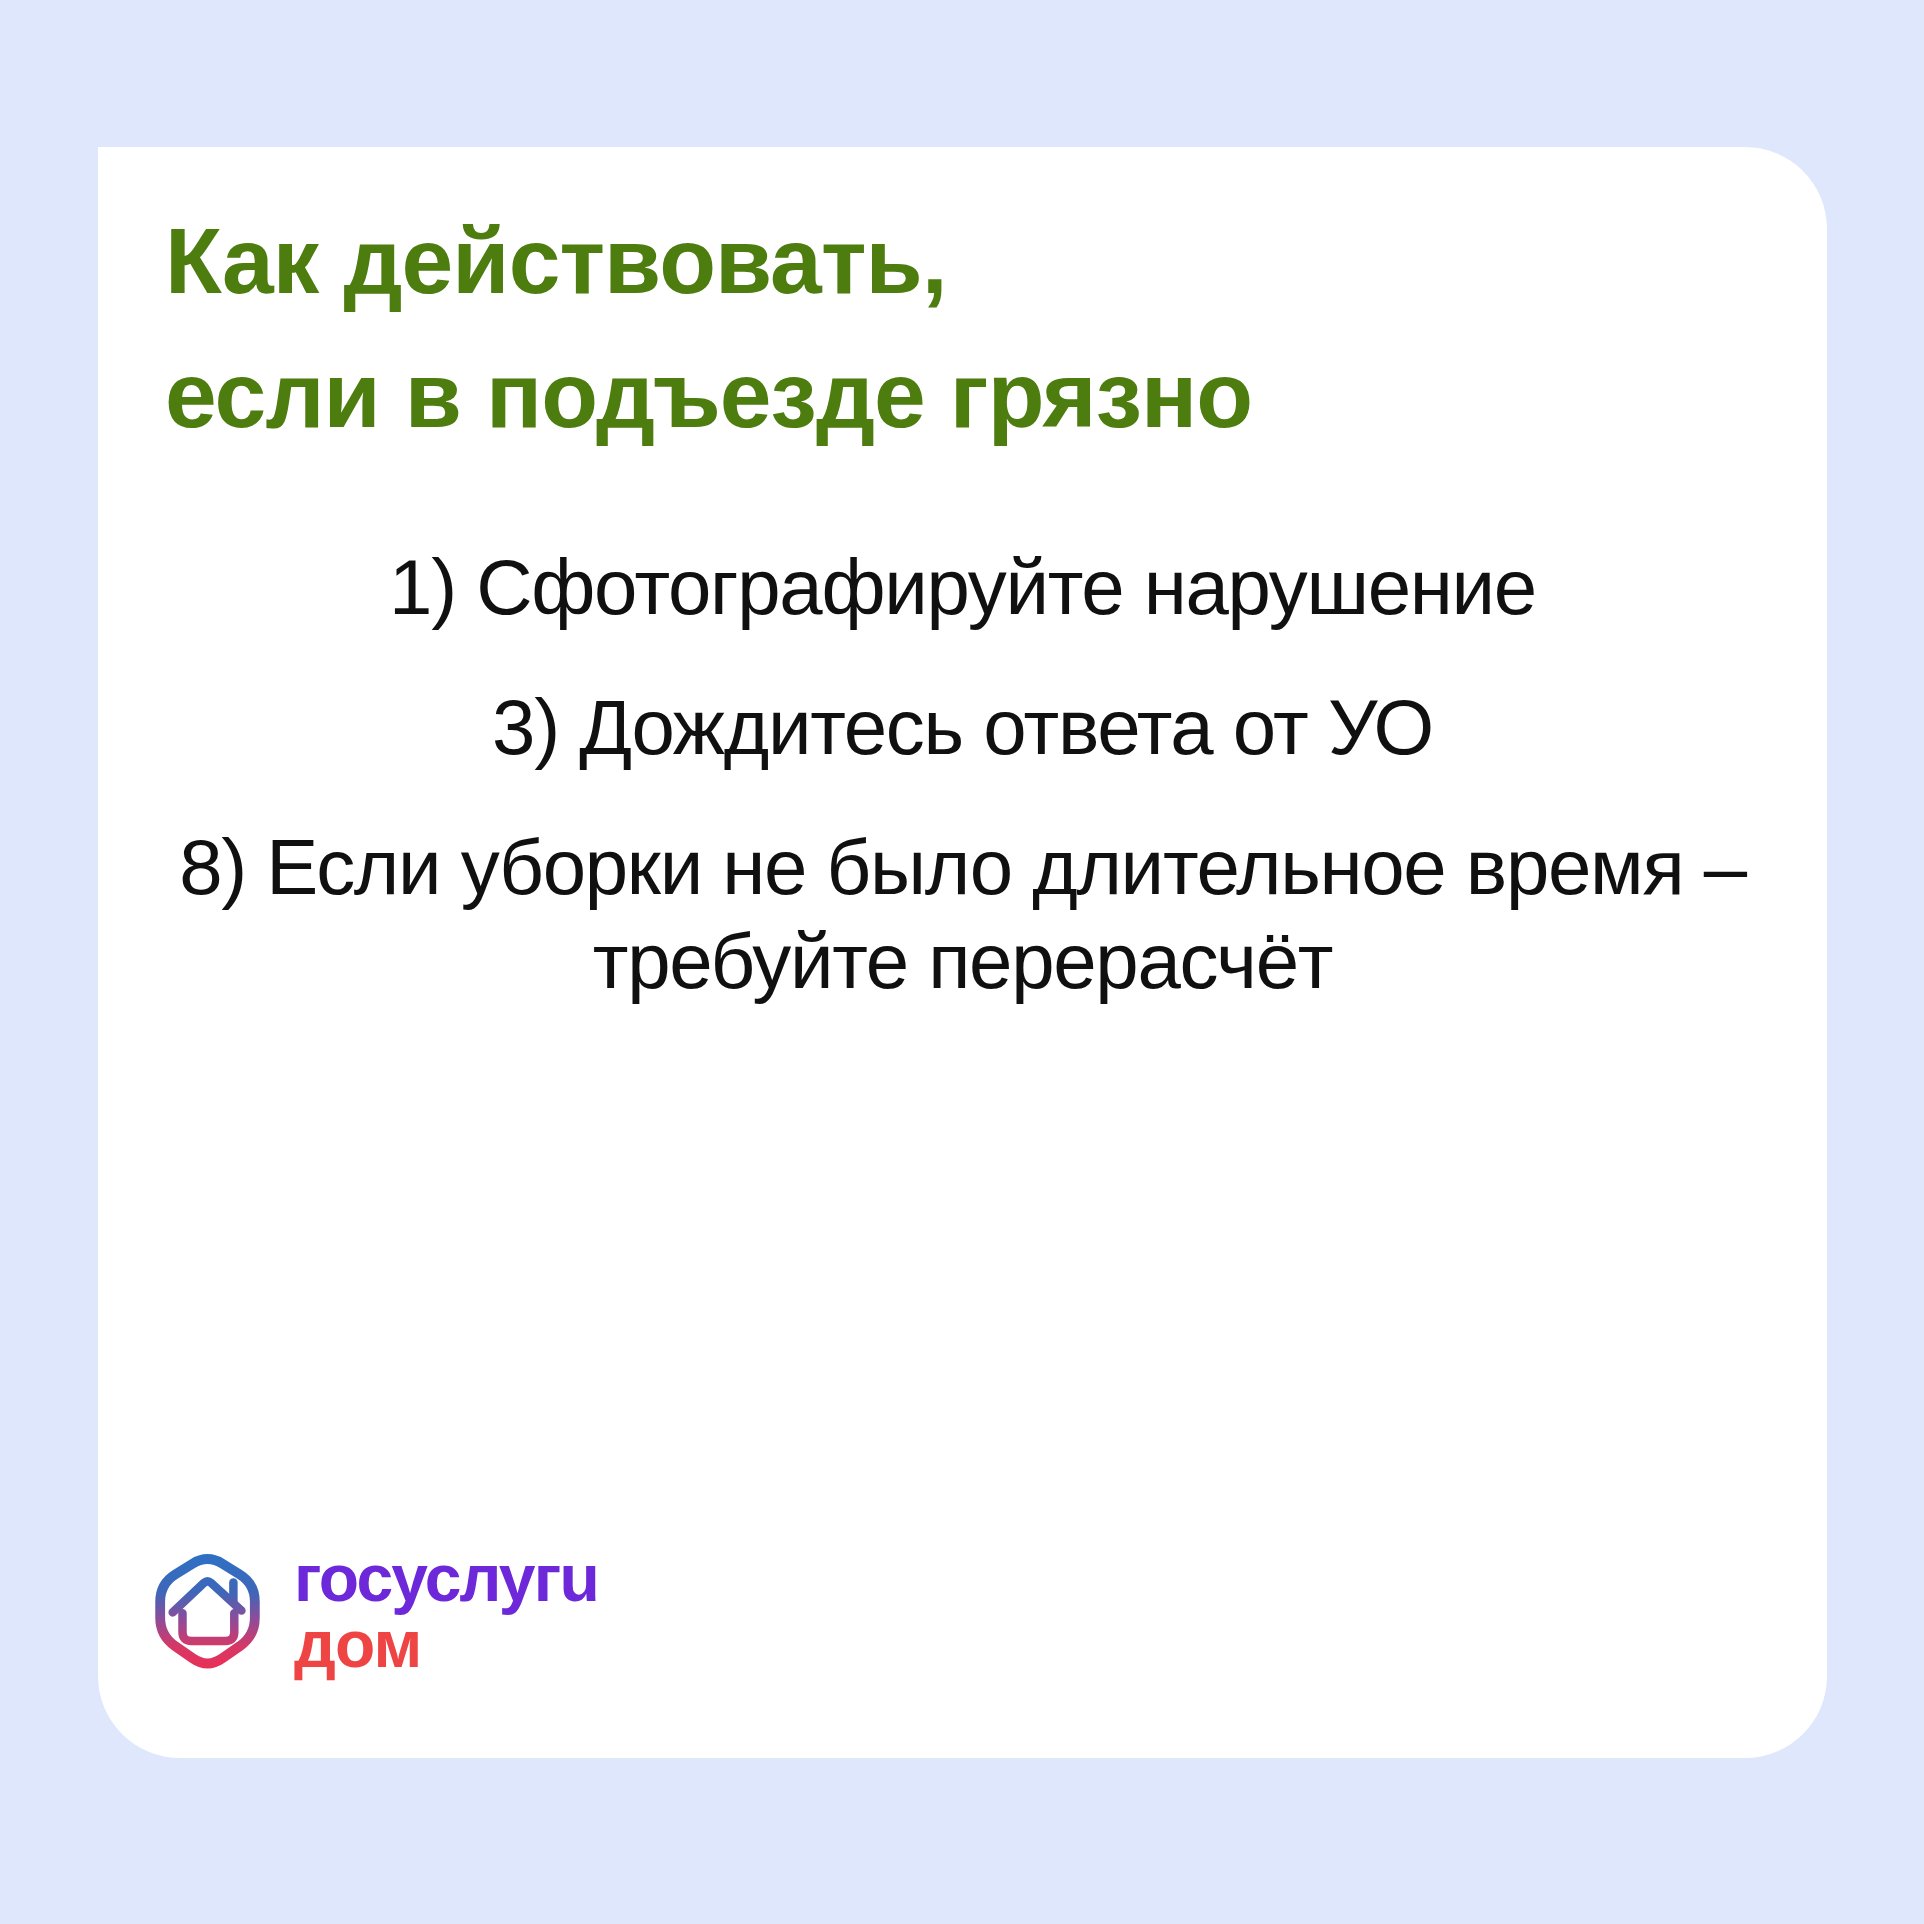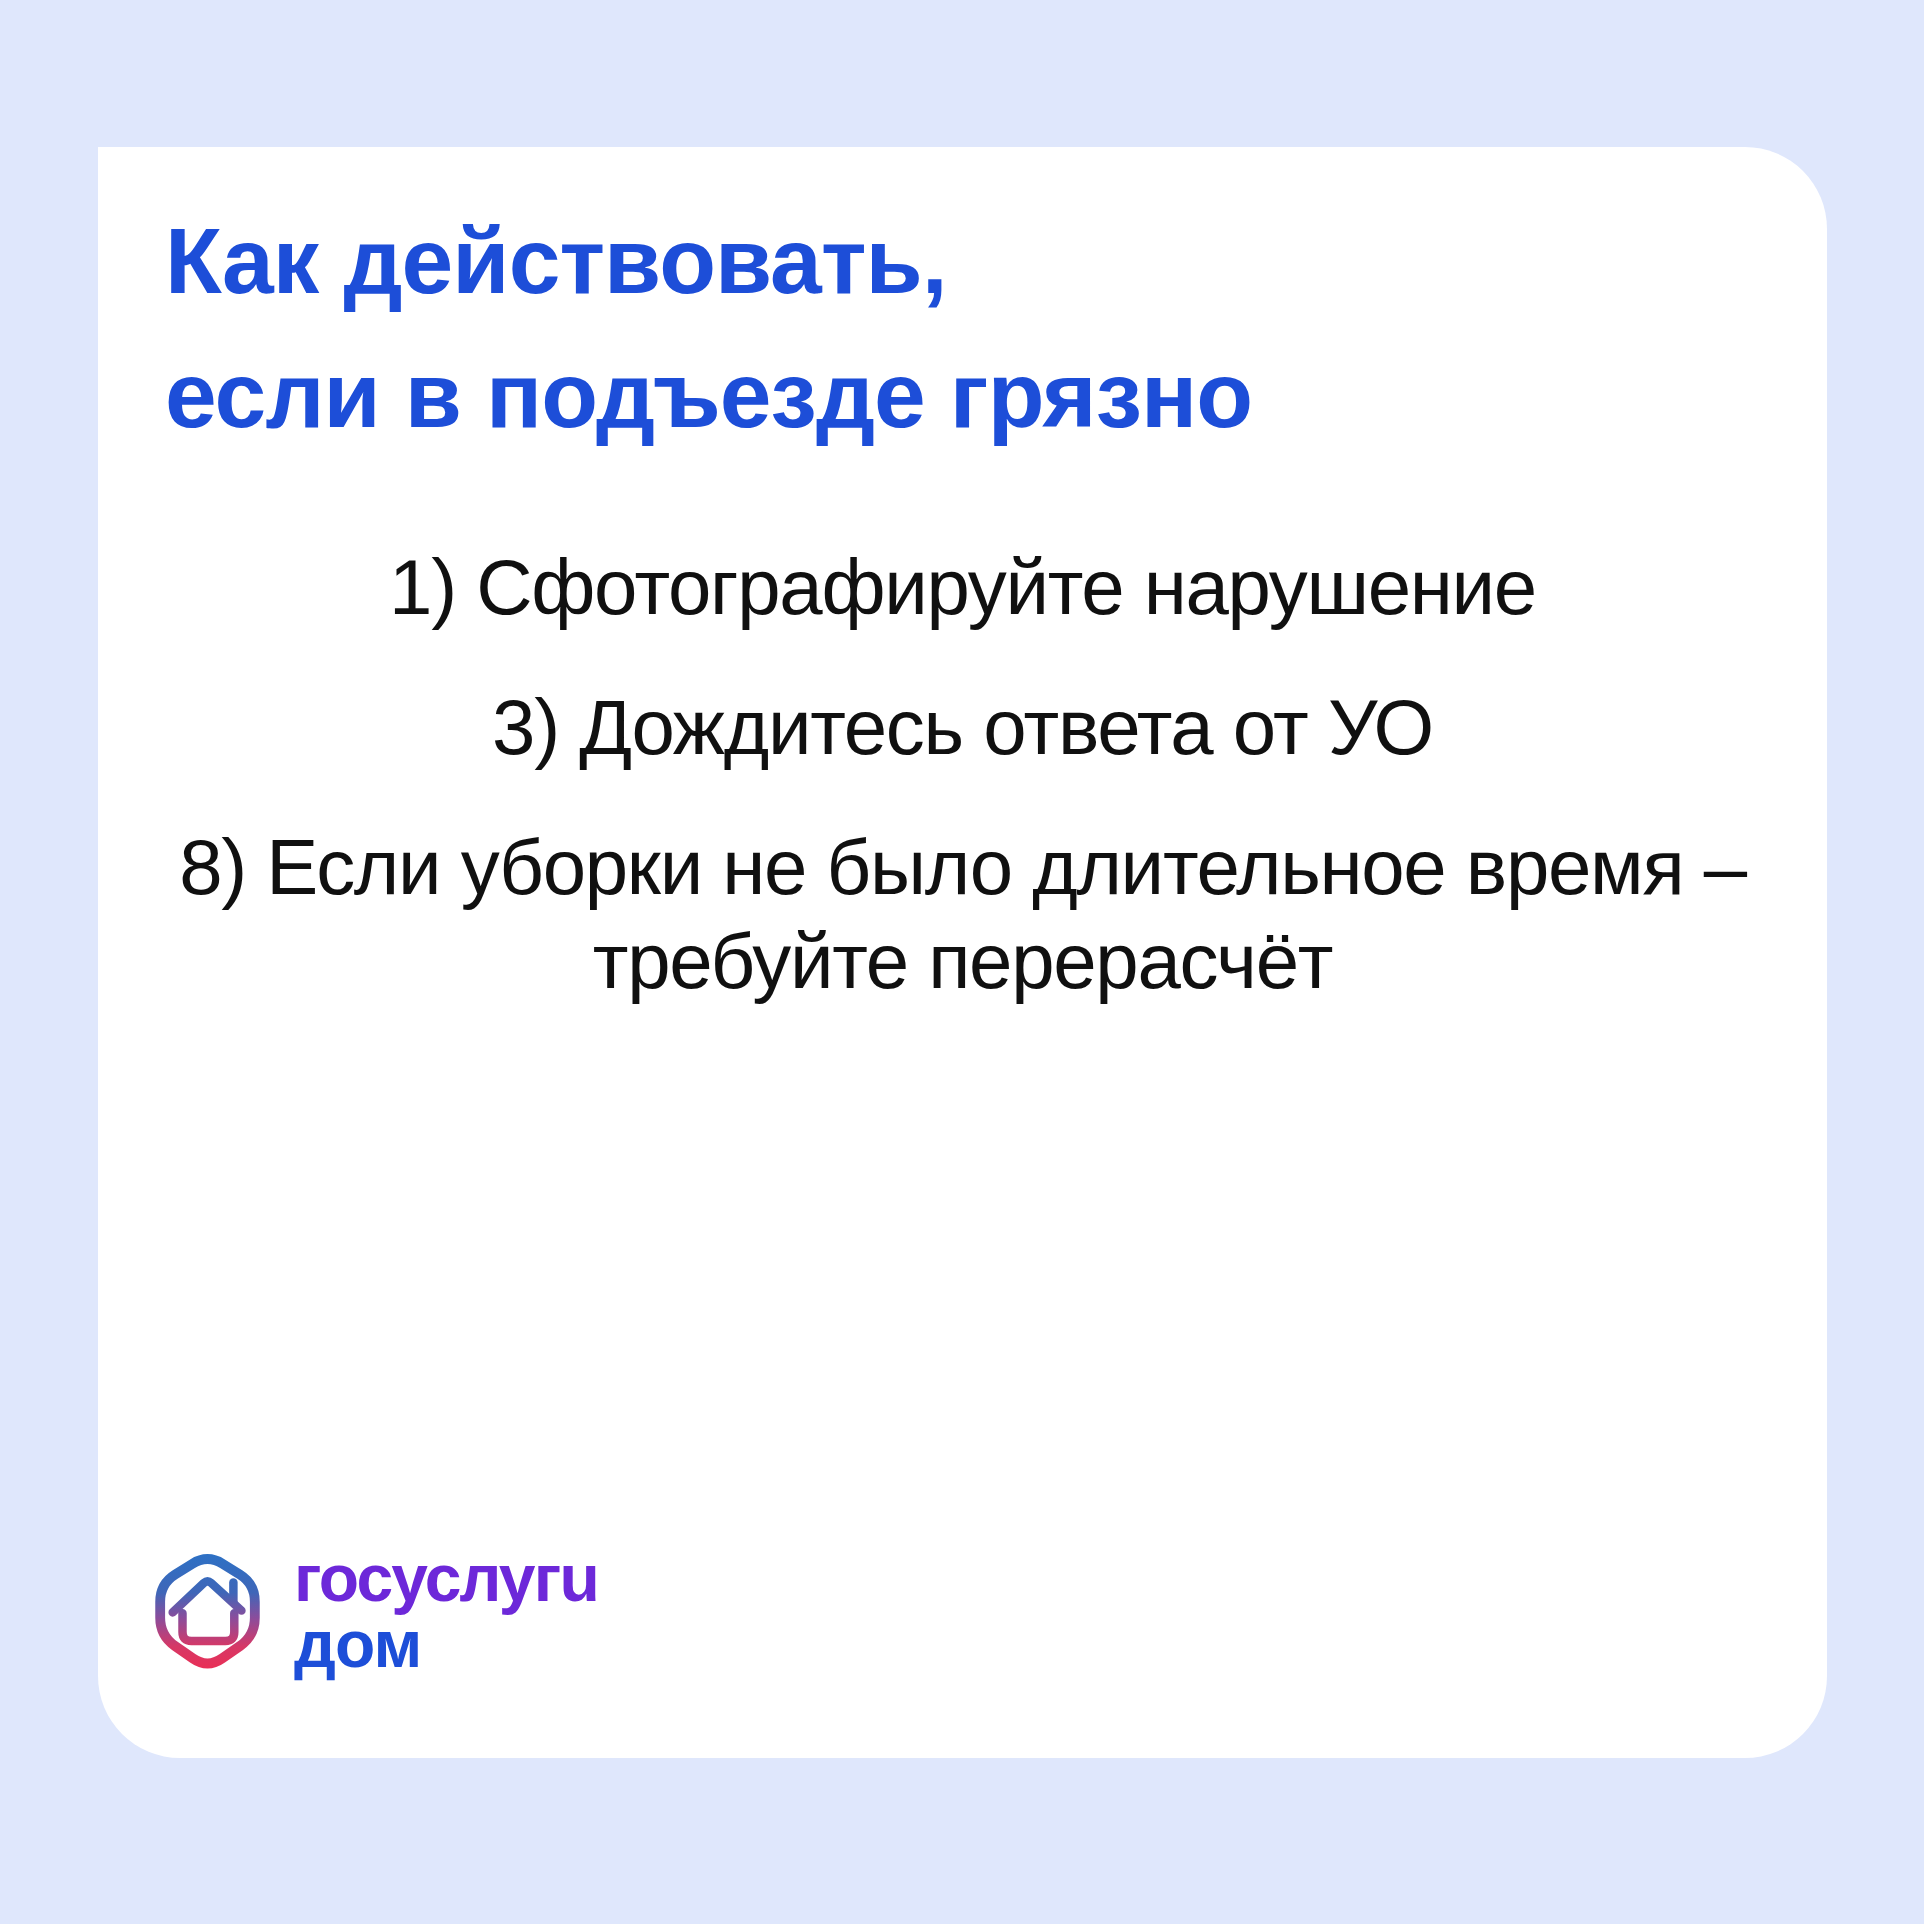--- a/index.html
+++ b/index.html
@@ -16,21 +16,21 @@
     background:#ffffff;
     border-radius:0 82px 82px 82px;
     box-sizing:border-box;
     padding:47px 67px 0 67px;
   }
   .title{
     margin:0;
     font-size:93px;
     line-height:134px;
     font-weight:700;
-    color:#1d4ed8;
+    color:#4d7c0f;
     letter-spacing:-0.9px;
     white-space:pre-line;
   }
   .steps{margin-top:78px;}
   .step{
     margin:0 0 46px 0;
     font-size:78px;
     line-height:94px;
     font-weight:400;
     color:#101010;
@@ -44,21 +44,21 @@
     display:flex;align-items:center;gap:32px;
   }
   .logo-badge{display:block;}
   .logo-text{display:flex;flex-direction:column;justify-content:center;}
   .brand-blue{
     font-size:66px;line-height:57px;font-weight:700;
     color:#6d28d9;letter-spacing:-1.8px;
   }
   .brand-red{
     font-size:66px;line-height:57px;font-weight:700;
-    color:#1d4ed8;letter-spacing:-0.9px;margin-top:9px;
+    color:#ef4444;letter-spacing:-0.9px;margin-top:9px;
   }
 </style>
 </head>
 <body>
 
 <div class="canvas">
   <section class="card">
 
     <h1 class="title">Как действовать,
 если в подъезде грязно</h1>

